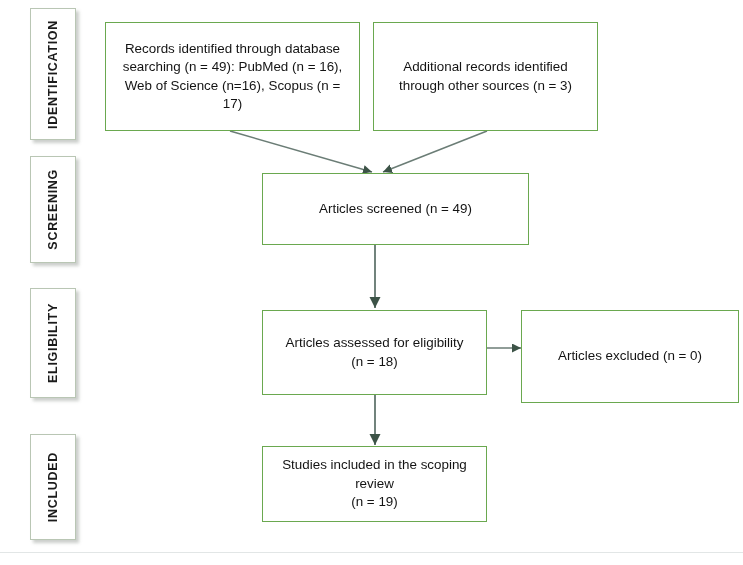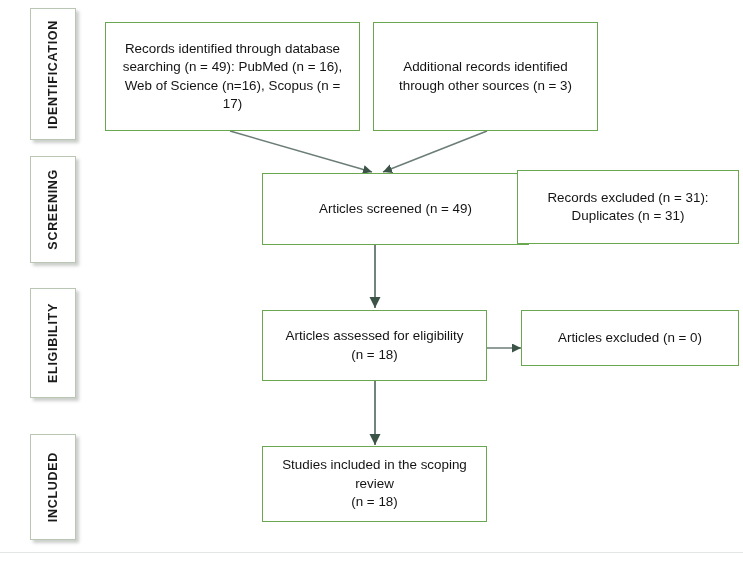--- a/index.html
+++ b/index.html
@@ -125,32 +125,29 @@
   </div>
 
   <div class="flow-box" style="left:373px; top:22px; width:225px; height:109px;">
     <span class="flow-text">Additional records identified through other sources (n = 3)</span>
   </div>
 
   <div class="flow-box" style="left:262px; top:173px; width:267px; height:72px;">
     <span class="flow-text">Articles screened (n = 49)</span>
   </div>
 
-  <div class="flow-box" style="left:517px; top:170px; width:222px; height:74px;">
-    <span class="flow-text">Records excluded (n = 31): Duplicates (n = 31)</span>
-  </div>
 
-  <div class="flow-box" style="left:262px; top:310px; width:225px; height:71px;">
+  <div class="flow-box" style="left:262px; top:310px; width:225px; height:85px;">
     <span class="flow-text">Articles assessed for eligibility
 (n = 18)</span>
   </div>
 
-  <div class="flow-box" style="left:521px; top:310px; width:218px; height:56px;">
+  <div class="flow-box" style="left:521px; top:310px; width:218px; height:93px;">
     <span class="flow-text">Articles excluded (n = 0)</span>
   </div>
 
   <div class="flow-box" style="left:262px; top:446px; width:225px; height:76px;">
     <span class="flow-text">Studies included in the scoping review
-(n = 18)</span>
+(n = 19)</span>
   </div>
 
   <div class="footer-rule"></div>
 </div>
 
 </body></html>

